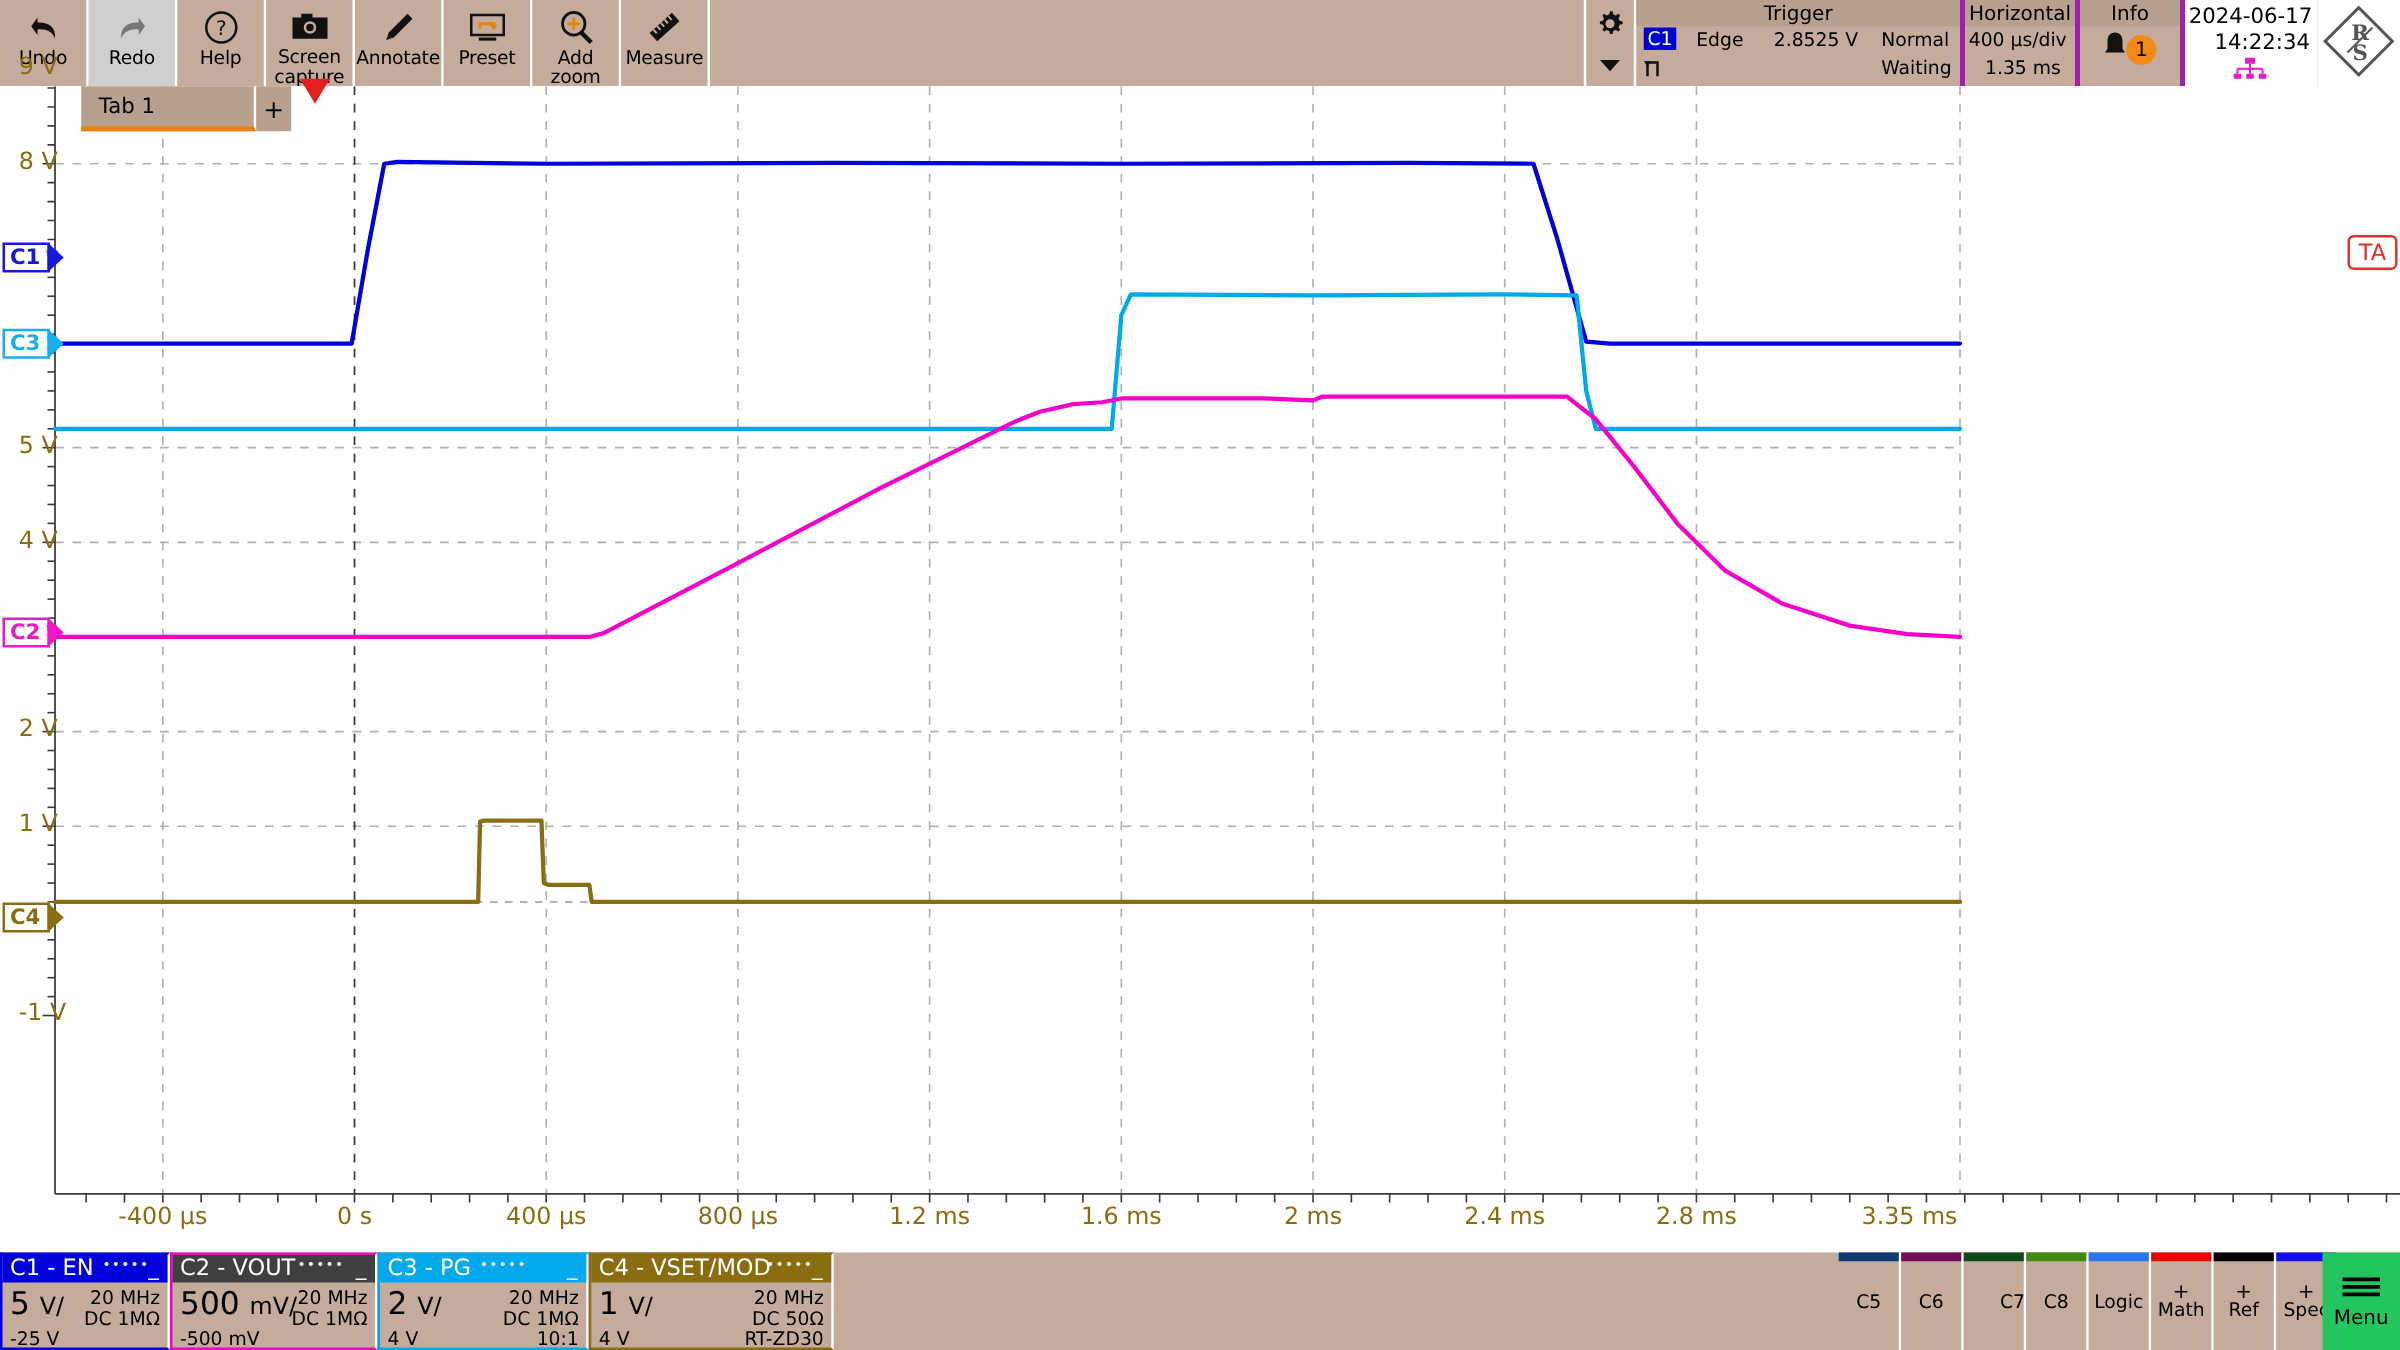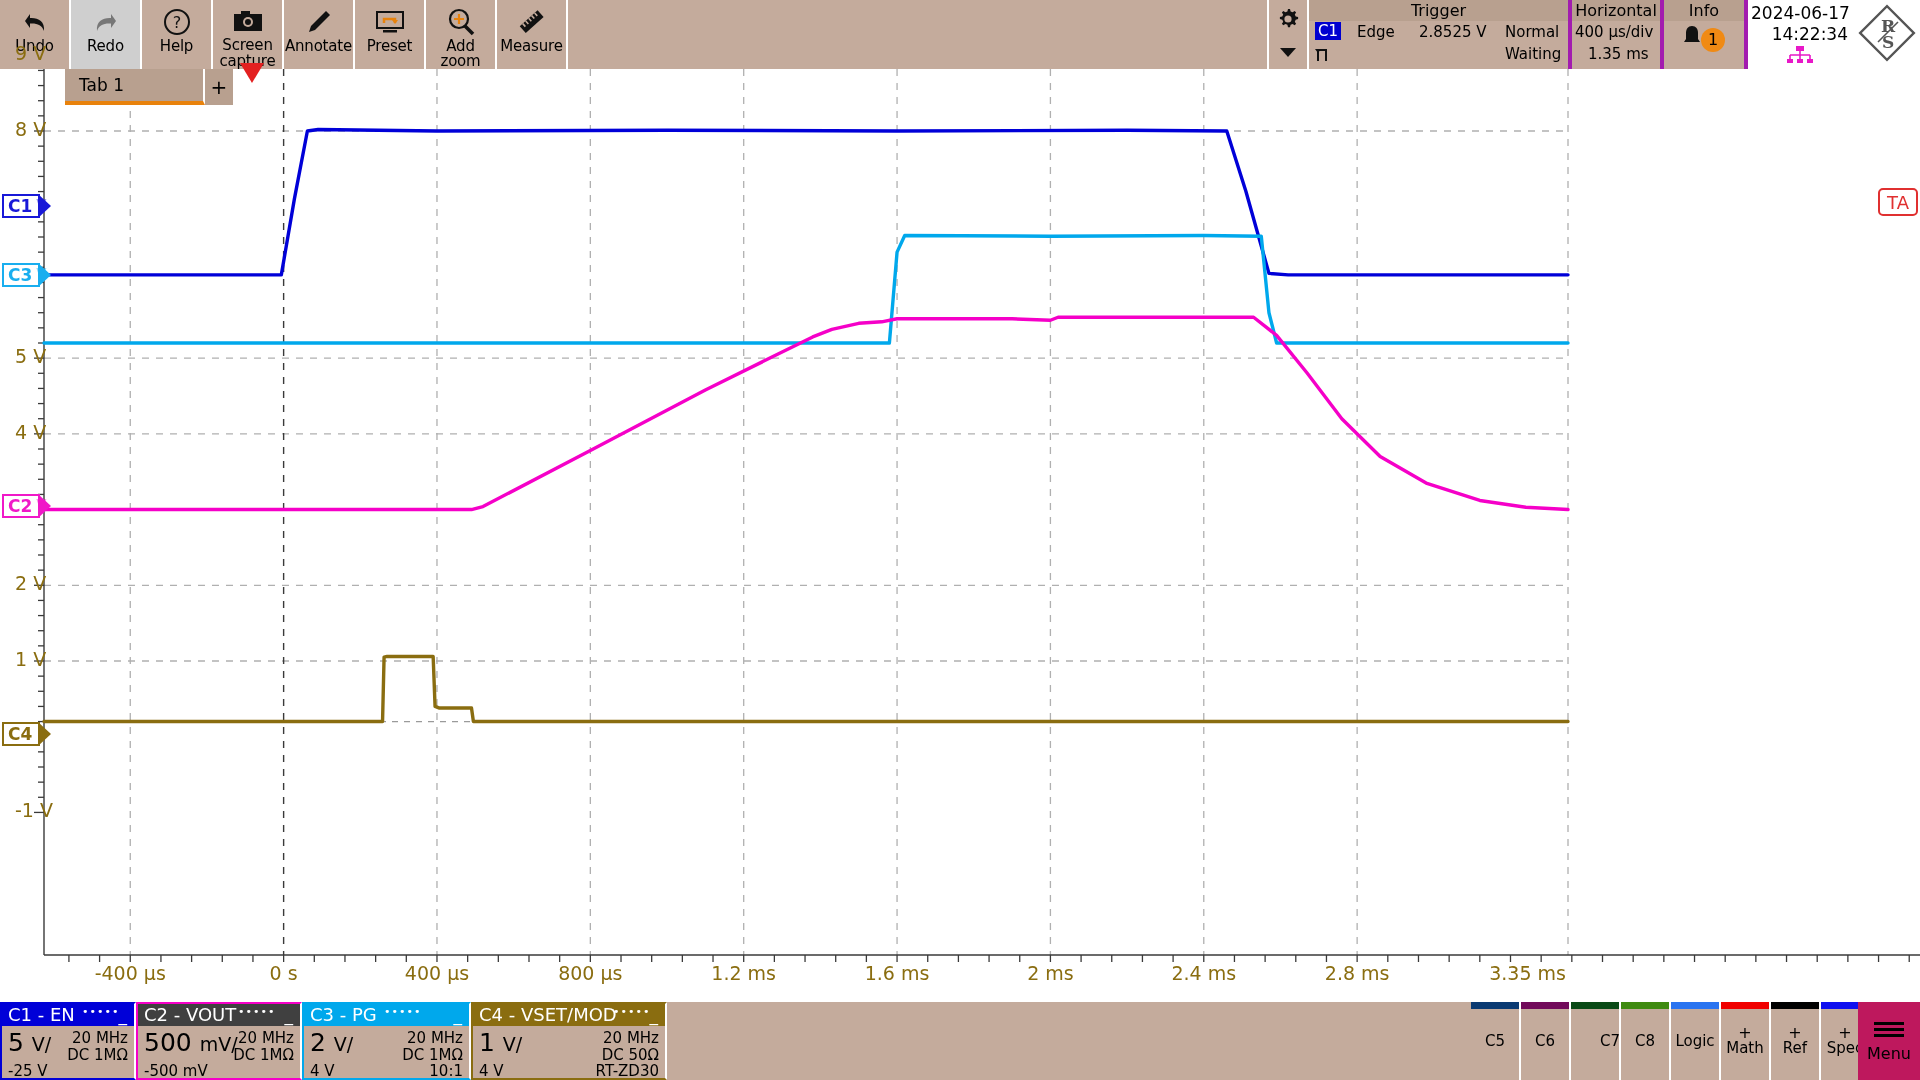--- a/index.html
+++ b/index.html
@@ -122,21 +122,21 @@
   .sm-btn {
     position: absolute; top: 0; height: 78px; width: 50px;
     background: #c4ab9c; border-right: 2px solid #fff;
     display: flex; flex-direction: column; align-items: center; justify-content: center;
     font-size: 15px; color: #000;
   }
   .sm-top { position: absolute; top: 0; left: 0; right: 0; height: 7px; }
   .sm-plus { font-size: 16px; line-height: 13px; }
   .menu-btn {
     position: absolute; top: 0; right: 0; width: 62px; height: 78px;
-    background: #be185d; display: flex; flex-direction: column;
+    background: #22c55e; display: flex; flex-direction: column;
     align-items: center; justify-content: center; font-size: 16px;
   }
   .burger { width: 30px; margin-bottom: 4px; }
   .burger div { height: 3px; background: #000; margin: 3px 0; }
 </style>
 </head>
 <body>
 
 <div id="app">
 

